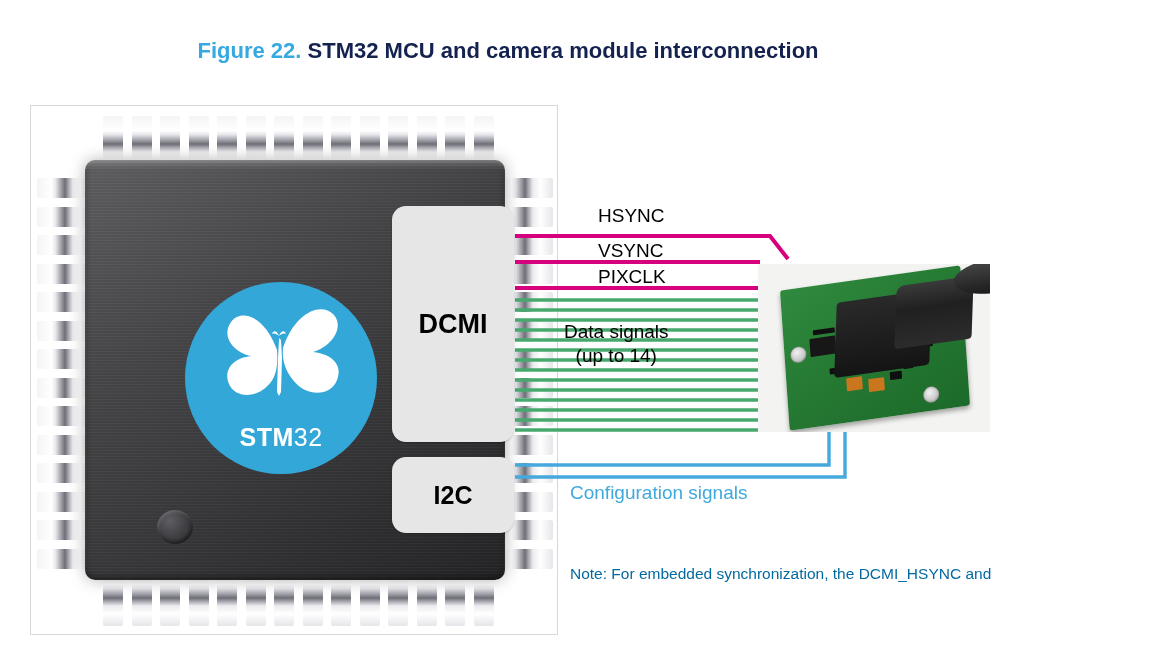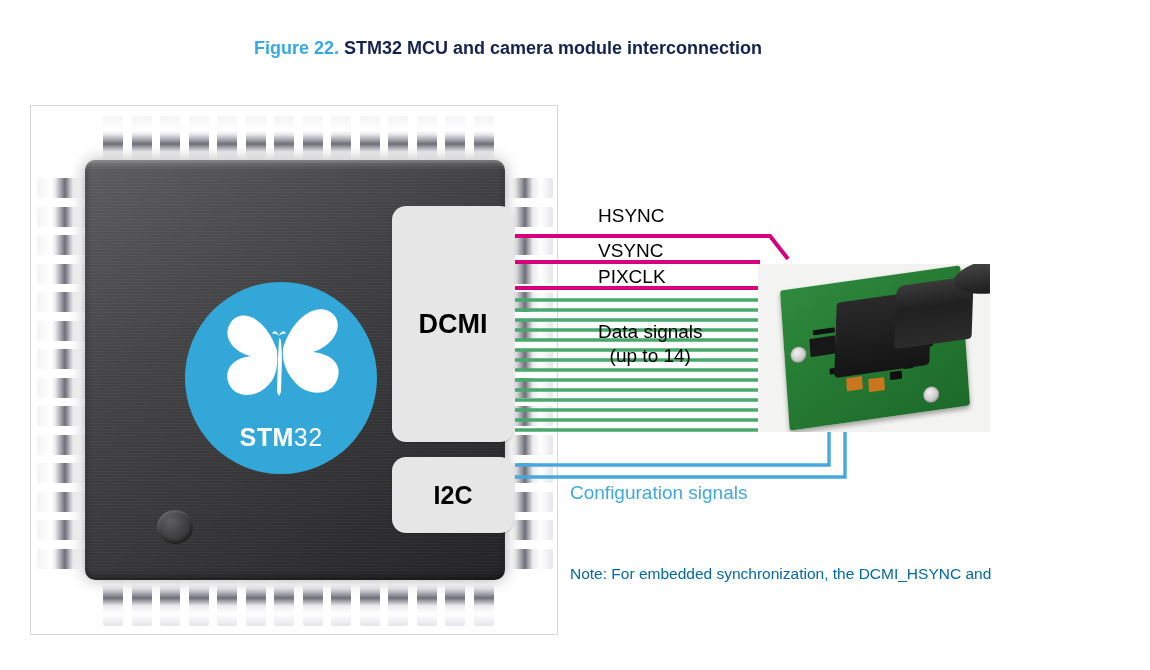--- a/index.html
+++ b/index.html
@@ -9,21 +9,21 @@
     background:#ffffff;
     font-family:"Liberation Sans", sans-serif;
     position:relative;
     overflow:hidden;
   }
 
   
   #figure-title {
     position:absolute; left:0; top:38px; width:1016px;
     text-align:center;
-    font-size:18px; font-weight:bold;
+    font-size:22px; font-weight:bold;
     white-space:nowrap;
   }
   #figure-title .fig-no { color:#36a9e1; }
   #figure-title .fig-cap { color:#14224f; }
 
   
   #mcu-frame {
     position:absolute; left:30px; top:105px;
     width:528px; height:530px;
     background:#ffffff;
@@ -120,21 +120,21 @@
   #wire-layer { position:absolute; left:0; top:0; width:1150px; height:670px; }
 
   
   .sig-label {
     position:absolute; color:#000000; font-size:19px;
     white-space:nowrap;
   }
   #label-hsync  { left:598px; top:205px;text-align:right; }
   #label-vsync  { left:598px; top:240px; }
   #label-pixclk { left:598px; top:266px; }
-  #label-data   { left:598px; top:320px; text-align:center; line-height:24px; }
+  #label-data   { left:564px; top:320px; text-align:center; line-height:24px; }
   #label-config {
     position:absolute; left:570px; top:482px;
     color:#3fa9dd; font-size:19px; white-space:nowrap;
   }
 
   
   #camera-frame {
     position:absolute; left:758px; top:264px;
     width:232px; height:168px;
     background:#f3f3f1;

